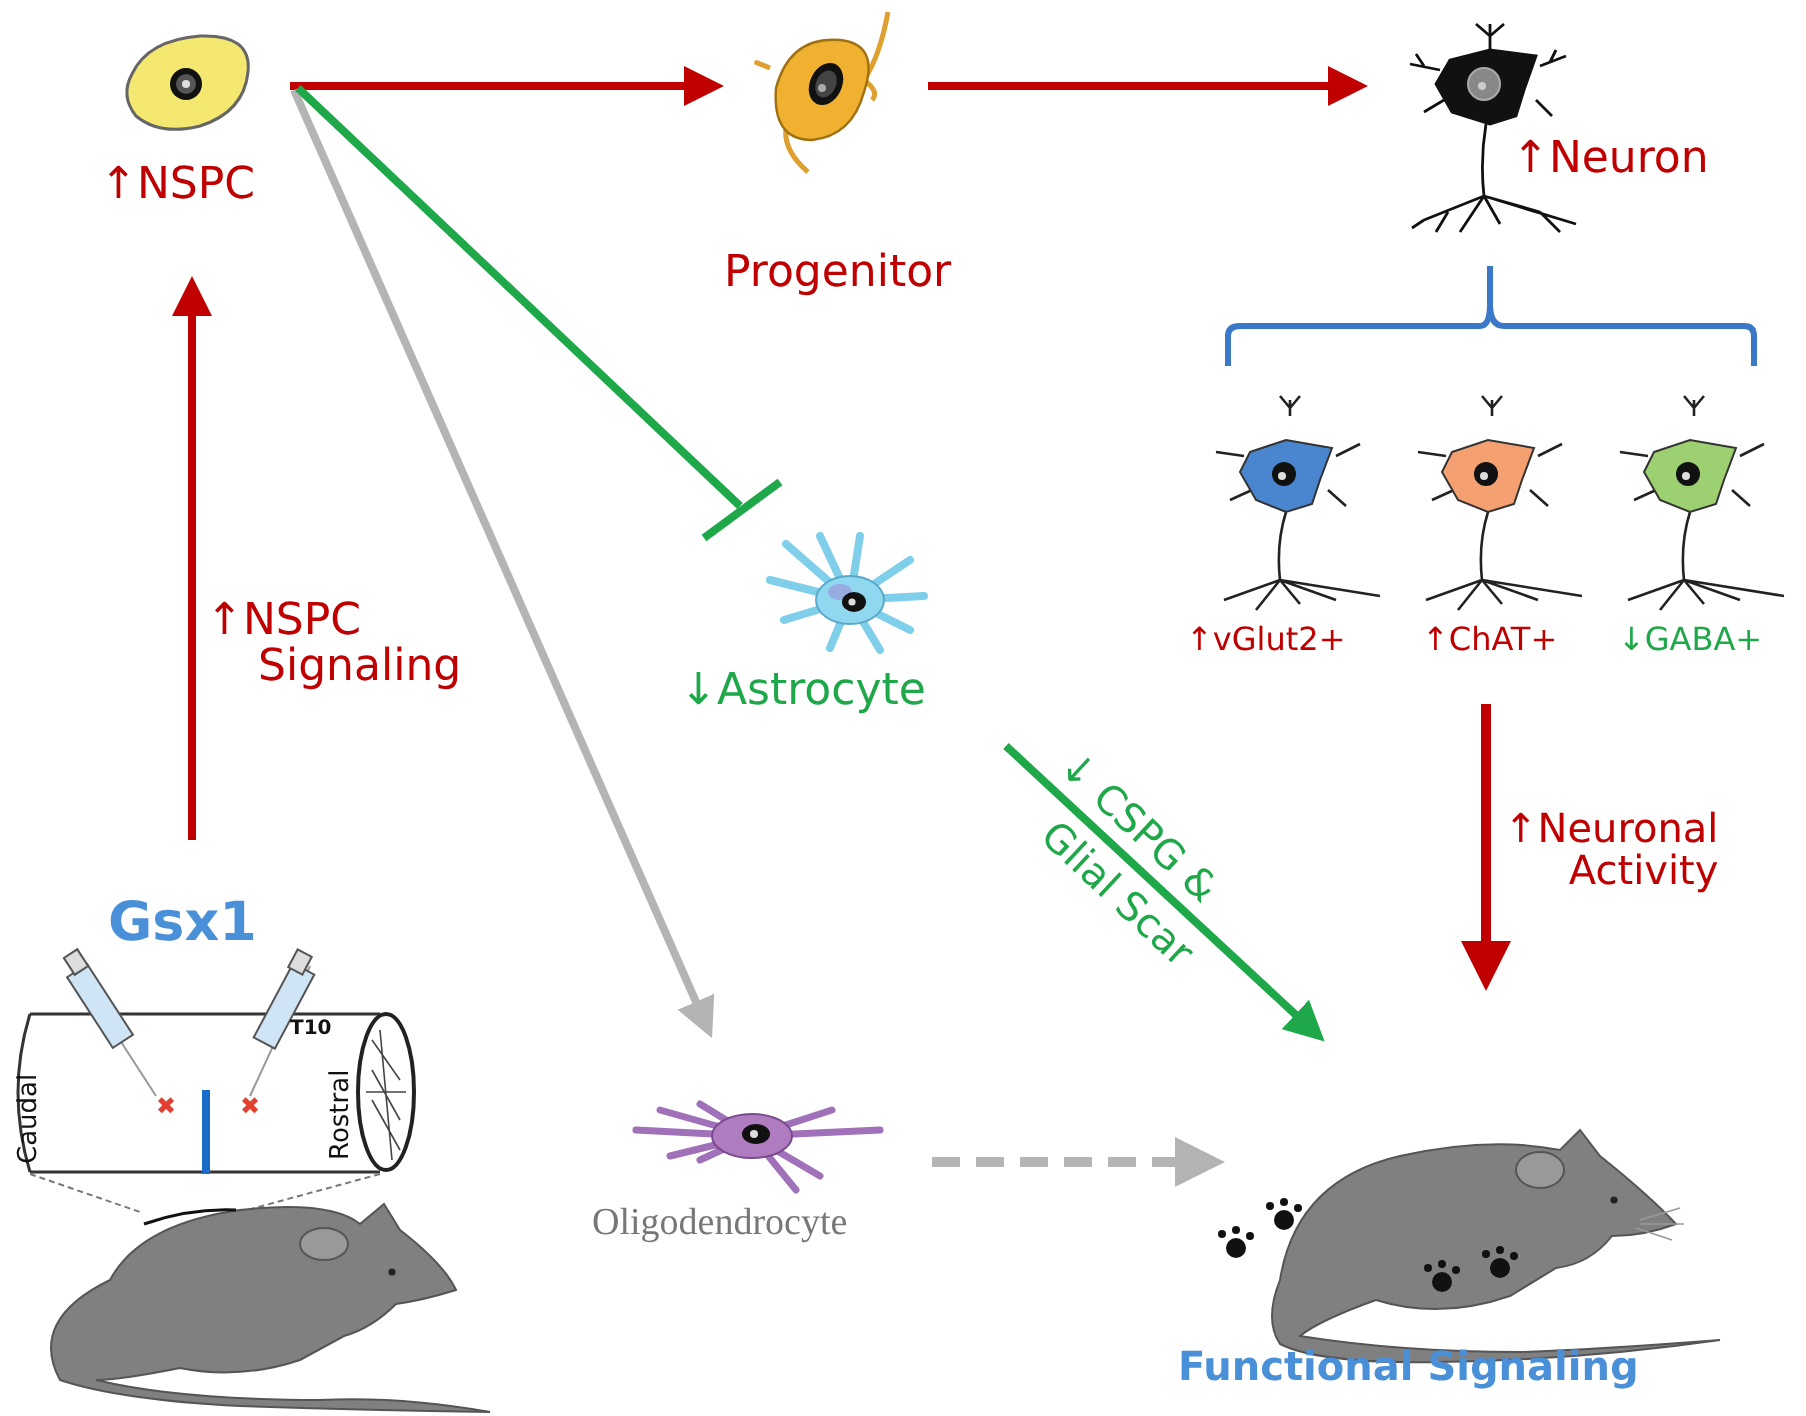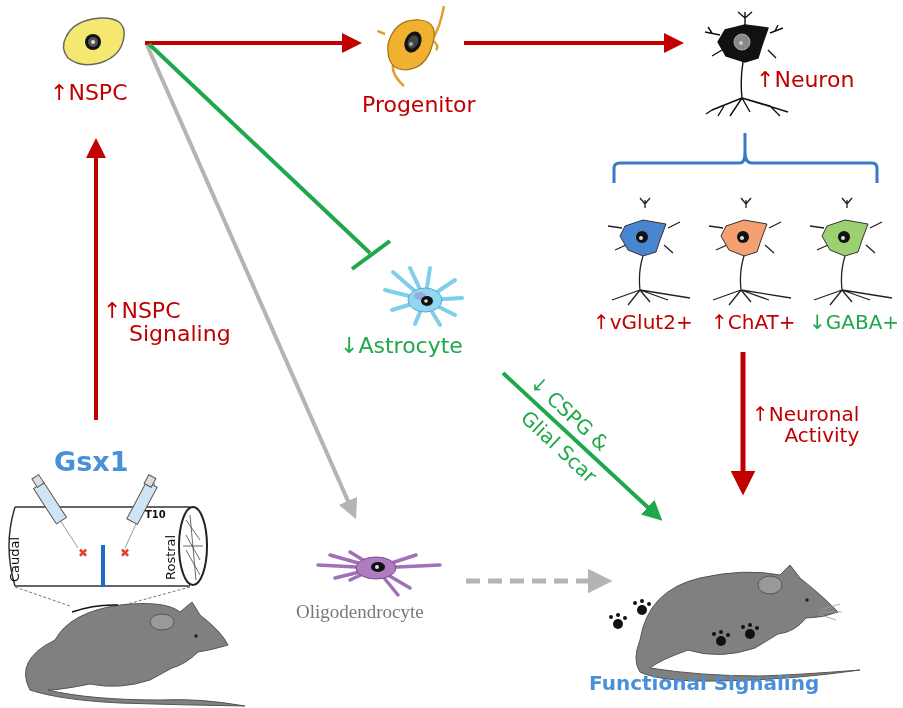--- a/index.html
+++ b/index.html
@@ -6,21 +6,21 @@
     #stage { position: relative; width: 903px; height: 708px; overflow: hidden; background: #ffffff; font-family: "DejaVu Sans", "Liberation Sans", sans-serif; }
     svg.main { position: absolute; left: 0; top: 0; }
     .lbl { position: absolute; white-space: nowrap; line-height: 1.05; }
     .red { color: #c00000; }
     .green { color: #1fa84a; }
     .gray { color: #777777; }
     .blue { color: #4a90d9; font-weight: bold; }
     .f22 { font-size: 22px; }
     .f20 { font-size: 20px; }
     .f19 { font-size: 19px; }
-    .f16 { font-size: 20px; }
+    .f16 { font-size: 16px; }
     .rot { transform-origin: left top; }
   </style>
 </head>
 <body>
 
 <div id="stage">
 
   <svg class="main" width="903" height="708" viewBox="0 0 903 708">
     <defs>
       <marker id="ah-red" viewBox="0 0 10 10" refX="5" refY="5" markerWidth="5" markerHeight="5" orient="auto-start-reverse">
@@ -163,21 +163,21 @@
         <circle cx="750" cy="625" r="2"></circle>
         <circle cx="757" cy="628" r="2"></circle>
     </g>
   </svg>
 
   <div class="lbl red f22" style="left:50px;top:81px;">
     <span>↑</span><span>NSPC</span>
   </div>
 
   <div class="lbl red f22" style="left:332px;top:93px;">
-    <div style="padding-left:30px;">Progenitor</div>
+    <div style="padding-left:30px;margin-top:32px;">Progenitor</div>
   </div>
 
   <div class="lbl red f22" style="left:756px;top:68px;">
     <span>↑</span><span>Neuron</span>
   </div>
 
   <div class="lbl red f16" style="left:593px;top:312px;">
     <span>↑</span><span>vGlut2+</span>
   </div>
   <div class="lbl red f16" style="left:711px;top:312px;">

